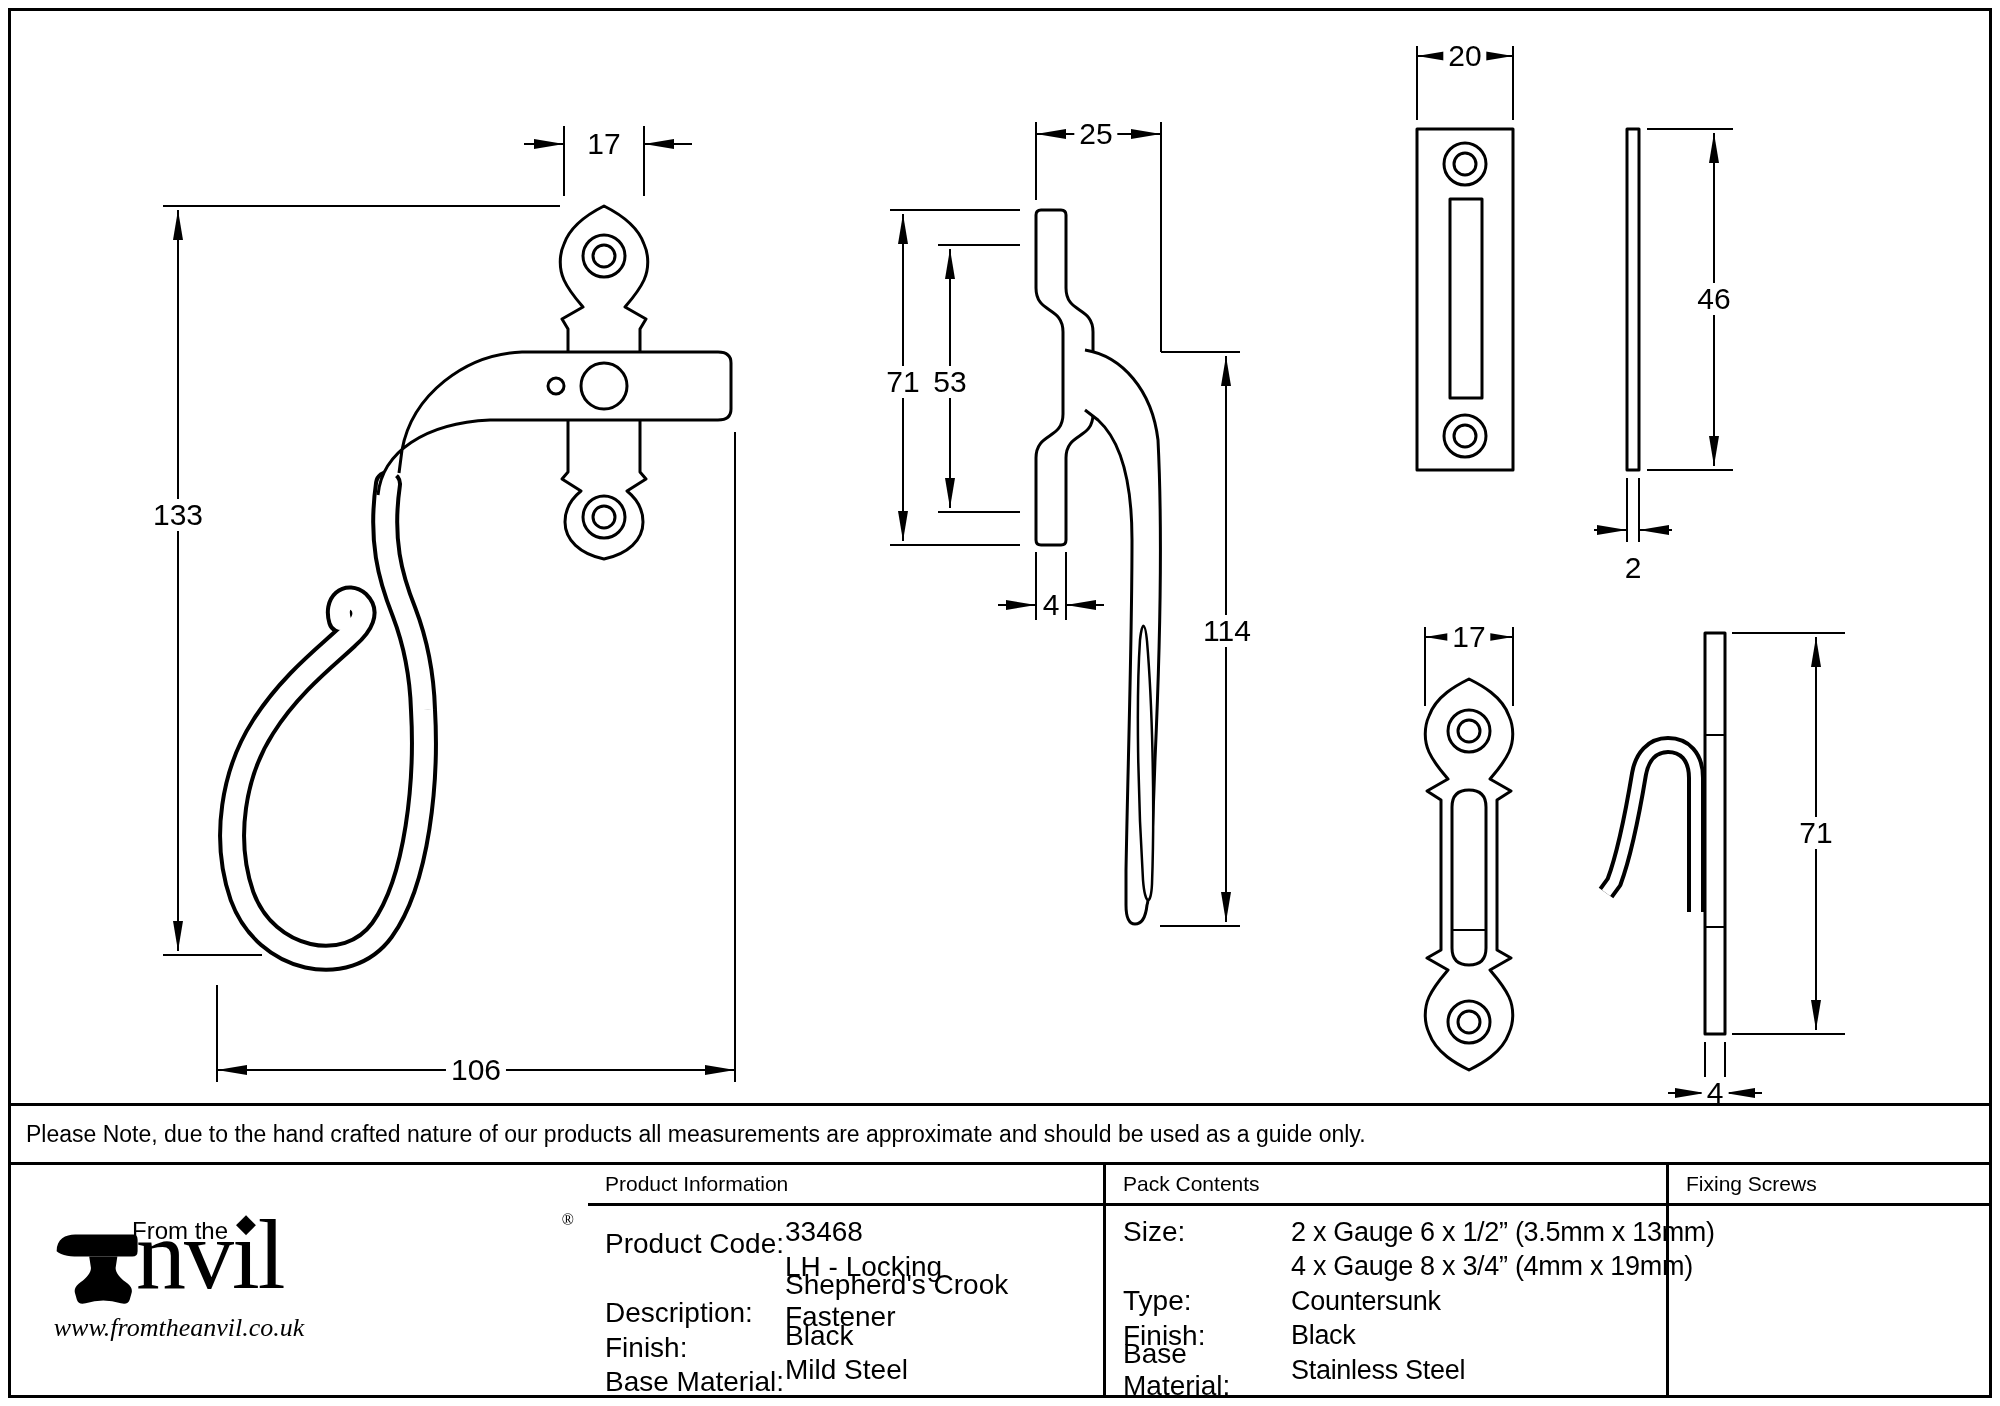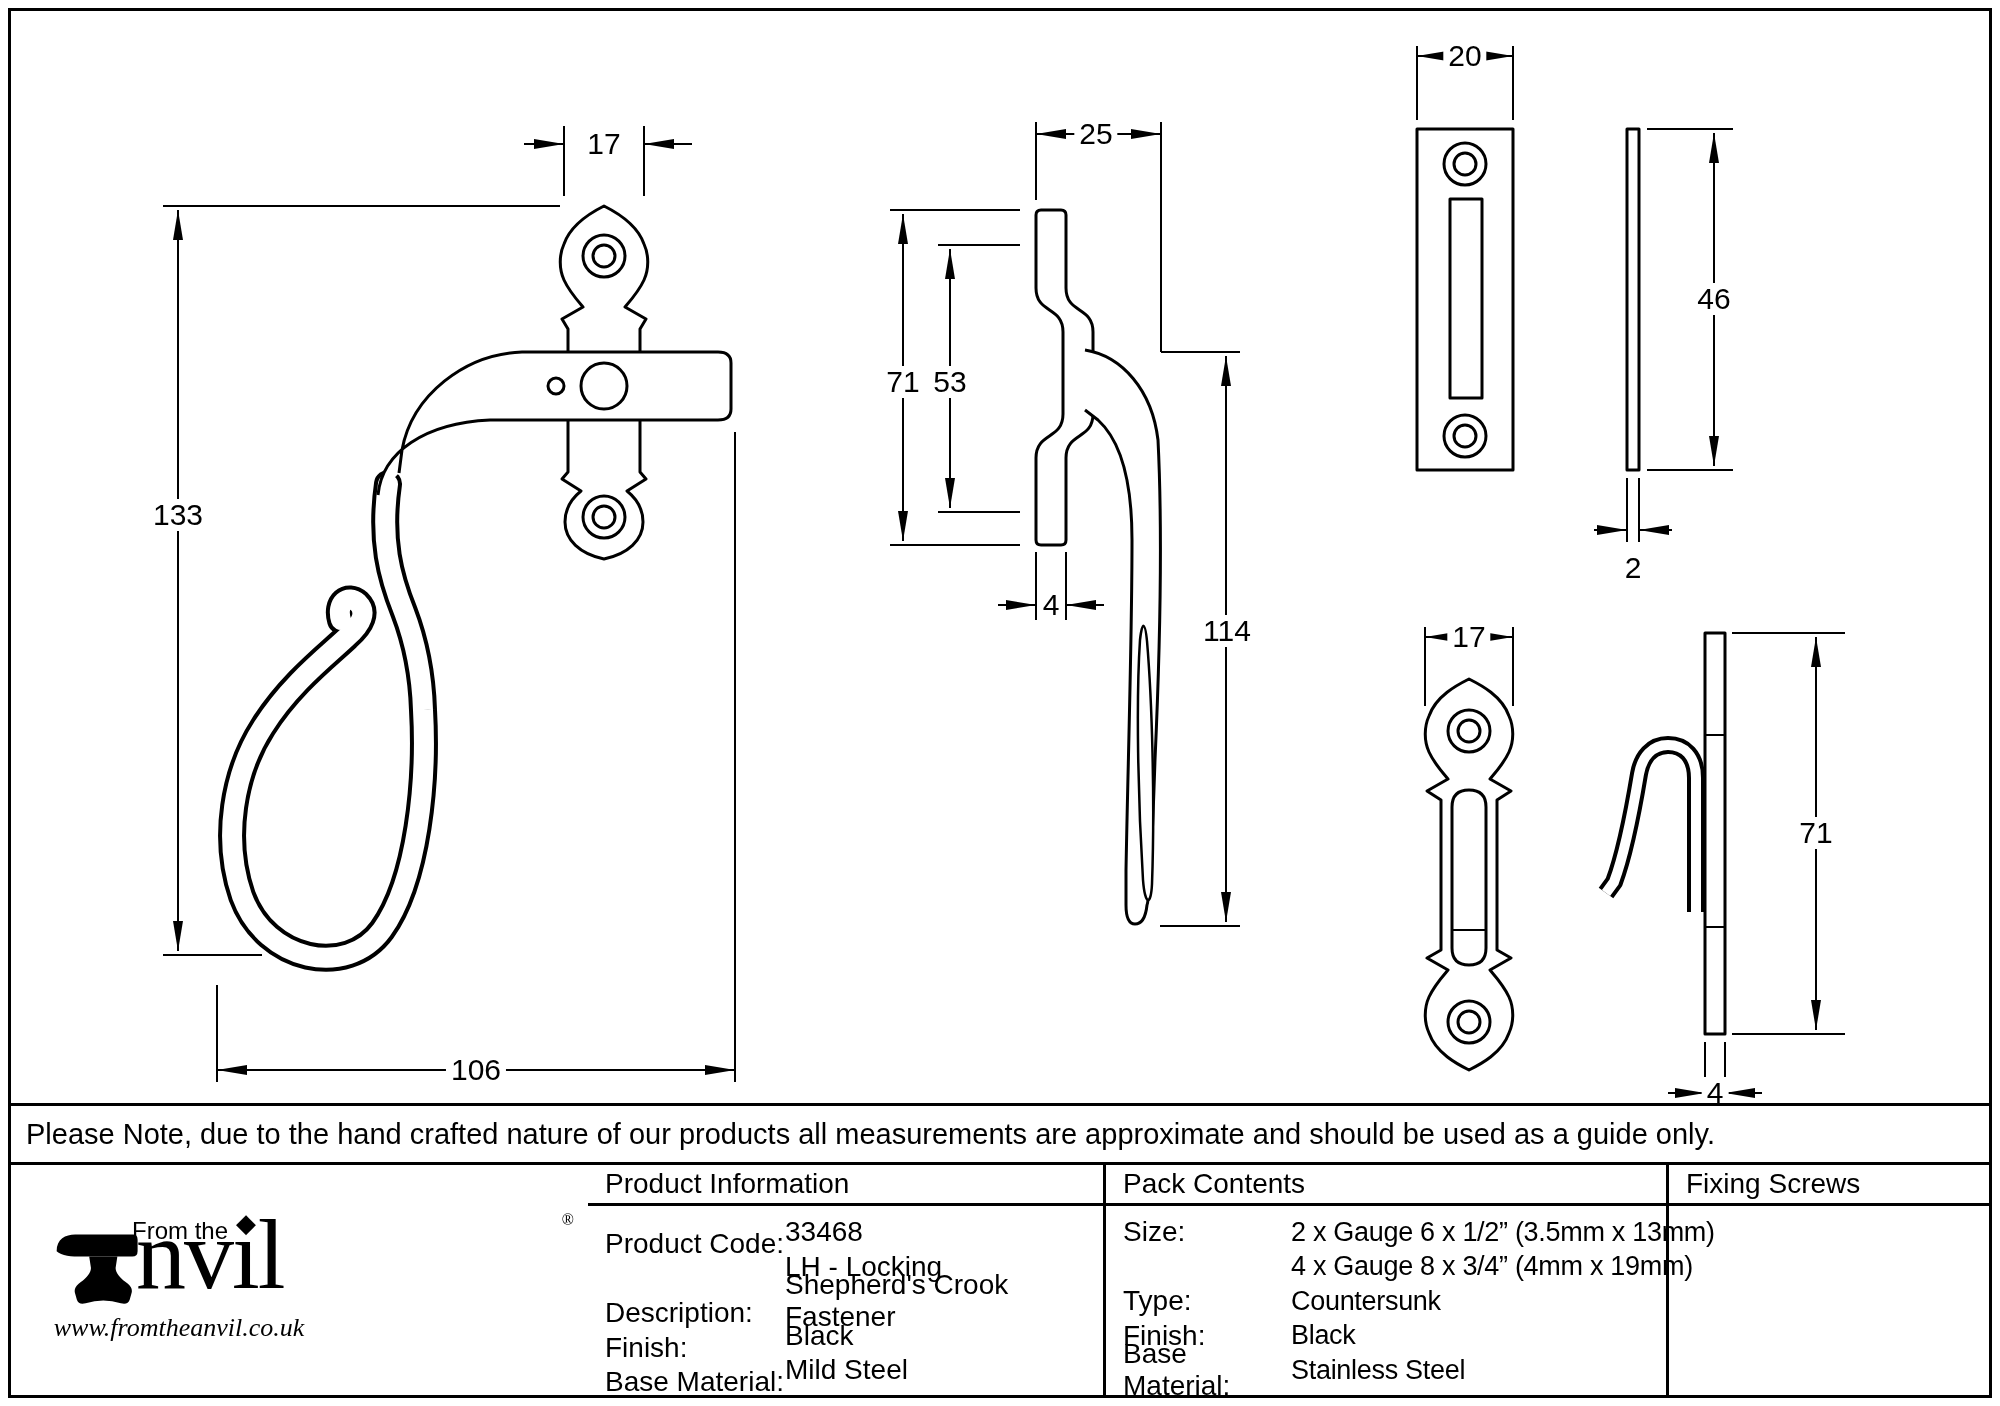--- a/index.html
+++ b/index.html
@@ -14,25 +14,25 @@
   .tube-b{fill:none;stroke:#000;stroke-width:28;stroke-linecap:round;}
   .tube-w{fill:none;stroke:#fff;stroke-width:20;stroke-linecap:round;}
   .hook-b{fill:none;stroke:#000;stroke-width:18;stroke-linecap:butt;}
   .hook-w{fill:none;stroke:#fff;stroke-width:10;stroke-linecap:butt;}
   
   .dlab{position:absolute;transform:translate(-50%,-50%);font-size:30px;line-height:32px;
         background:#fff;padding:0 5px;white-space:nowrap;}
   
   .bottom{position:absolute;left:8px;right:8px;top:1103px;bottom:8px;border-top:3px solid #000;}
   .note-row{height:59px;border-bottom:3px solid #000;display:flex;align-items:center;
-            padding-left:18px;font-size:29px;box-sizing:border-box;}
+            padding-left:18px;font-size:23px;box-sizing:border-box;}
   .tgrid{display:grid;grid-template-columns:580px 518px 563px auto;
          grid-template-rows:41px auto;height:calc(100% - 59px);}
   .hcell{border-right:3px solid #000;border-bottom:3px solid #000;display:flex;align-items:center;
-         padding-left:17px;font-size:28px;box-sizing:border-box;}
+         padding-left:17px;font-size:21px;box-sizing:border-box;}
   .ccell{border-right:3px solid #000;padding:9px 0 0 17px;box-sizing:border-box;font-size:28px;}
   .logocell{grid-row:1 / 3;position:relative;}
   .kv{display:flex;height:34.5px;align-items:center;}
   .kv .k{flex:none;}
   .pi .k{width:180px;margin-top:24px;}
   .fs .k{width:168px;}
   .fs .v{font-size:27px;letter-spacing:-0.3px;white-space:nowrap;}
   .item{height:34.5px;display:flex;align-items:center;}
   
   .anvil-svg{position:absolute;left:46px;top:62px;width:88px;height:82px;}

